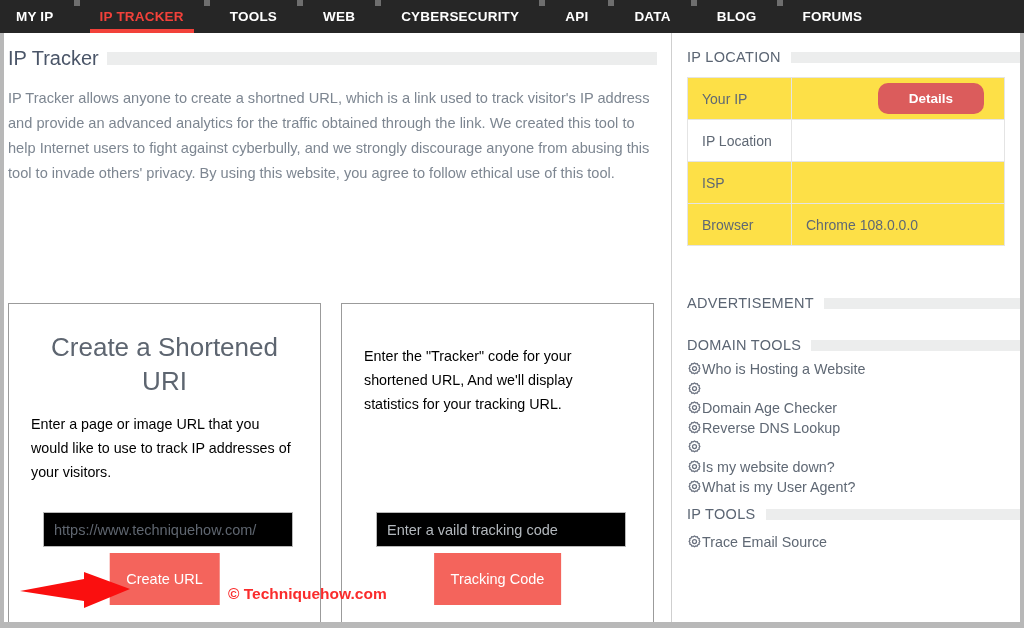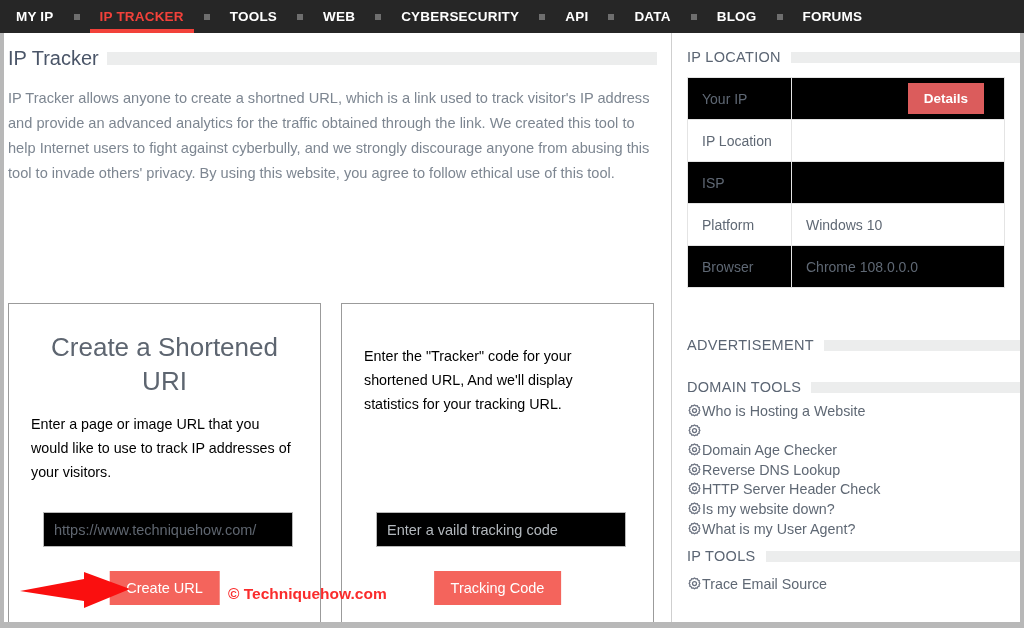--- a/index.html
+++ b/index.html
@@ -13,21 +13,21 @@
     position: absolute; left: 0; top: 0;
     width: 1024px; height: 628px;
     background: #b8b8b8;
     padding: 0 4px 6px 4px;
   }
   
   .navbar {
     position: absolute; left: 0; top: 0;
     width: 1024px; height: 33px;
     background: #262626;
-    display: flex; align-items: center;
+    display: flex; 
     padding-left: 14px;
     z-index: 5;
   }
   .nav-item {
     color: #ffffff;
     font-size: 13.5px;
     font-weight: bold;
     letter-spacing: 0.2px;
     font-family: "Liberation Sans Narrow", "Liberation Sans", sans-serif;
     padding: 0 2px;
@@ -129,21 +129,21 @@
     outline: none;
   }
   .card-input::placeholder { color: #b3b8bd; }
   .card-btn {
     position: absolute; bottom: 22px;
     left: 50%; transform: translateX(-50%);
     background: #f4645c;
     color: #fff;
     border: none;
     font-size: 14.5px;
-    padding: 9px 17px;
+    padding: 18px 17px;
     cursor: pointer;
     font-family: "Liberation Sans Narrow", "Liberation Sans", sans-serif;
     white-space: nowrap;
   }
   
   .arrow-svg {
     position: absolute; left: 18px; top: 570px;
     z-index: 20; pointer-events: none;
   }
   .watermark {
@@ -164,29 +164,29 @@
   .ip-table tr { height: 42px; }
   .ip-table td {
     border: 1px solid #e4e4e4;
     padding: 0 14px;
     font-size: 14px;
     color: #5f6874;
     font-family: "Liberation Sans Narrow", "Liberation Sans", sans-serif;
     vertical-align: middle;
   }
   .ip-table td.lbl { width: 104px; }
-  .ip-table tr.alt td { background: #000000; }
+  .ip-table tr.alt td { background: #fde047; }
   .details-btn {
     background: #db5c5c;
     color: #fff;
     border: none;
-    border-radius: 0;
+    border-radius: 10px;
     font-size: 13.5px;
     font-weight: bold;
-    padding: 8px 16px;
+    padding: 8px 31px;
     cursor: pointer;
     float: right;
     margin-right: 6px;
     font-family: "Liberation Sans Narrow", "Liberation Sans", sans-serif;
   }
   
   .tool-list { margin-top: 8px; }
   .tool-item {
     display: flex; align-items: flex-start; 
     height: 19.6px;
@@ -272,24 +272,20 @@
           </td>
         </tr>
         <tr>
           <td class="lbl">IP Location</td>
           <td></td>
         </tr>
         <tr class="alt">
           <td class="lbl">ISP</td>
           <td></td>
         </tr>
-        <tr>
-          <td class="lbl">Platform</td>
-          <td>Windows 10</td>
-        </tr>
         <tr class="alt">
           <td class="lbl">Browser</td>
           <td>Chrome 108.0.0.0</td>
         </tr>
       </tbody>
         </table>
 
       <div class="blk-adv" style="margin-top:43px;">
         <div class="side-title">
           <span>ADVERTISEMENT</span>
@@ -328,21 +324,20 @@
                 <path fill="none" stroke="#6b7280" stroke-width="2" d="M12 3.2l2 1.3 2.4-.3 1 2.2 2.2 1-.3 2.4 1.3 2-1.3 2 .3 2.4-2.2 1-1 2.2-2.4-.3-2 1.3-2-1.3-2.4.3-1-2.2-2.2-1 .3-2.4-1.3-2 1.3-2-.3-2.4 2.2-1 1-2.2 2.4.3z"></path>
                 <circle cx="12" cy="12" r="3.2" fill="none" stroke="#6b7280" stroke-width="2"></circle>
               </svg>
             <span class="label">Reverse DNS Lookup</span>
           </div>
           <div class="tool-item">
             <svg class="gear" width="15" height="15" viewBox="0 0 24 24">
                 <path fill="none" stroke="#6b7280" stroke-width="2" d="M12 3.2l2 1.3 2.4-.3 1 2.2 2.2 1-.3 2.4 1.3 2-1.3 2 .3 2.4-2.2 1-1 2.2-2.4-.3-2 1.3-2-1.3-2.4.3-1-2.2-2.2-1 .3-2.4-1.3-2 1.3-2-.3-2.4 2.2-1 1-2.2 2.4.3z"></path>
                 <circle cx="12" cy="12" r="3.2" fill="none" stroke="#6b7280" stroke-width="2"></circle>
               </svg>
-            <span class="label">HTTP Server Header Check</span>
           </div>
           <div class="tool-item">
             <svg class="gear" width="15" height="15" viewBox="0 0 24 24">
                 <path fill="none" stroke="#6b7280" stroke-width="2" d="M12 3.2l2 1.3 2.4-.3 1 2.2 2.2 1-.3 2.4 1.3 2-1.3 2 .3 2.4-2.2 1-1 2.2-2.4-.3-2 1.3-2-1.3-2.4.3-1-2.2-2.2-1 .3-2.4-1.3-2 1.3-2-.3-2.4 2.2-1 1-2.2 2.4.3z"></path>
                 <circle cx="12" cy="12" r="3.2" fill="none" stroke="#6b7280" stroke-width="2"></circle>
               </svg>
             <span class="label">Is my website down?</span>
           </div>
           <div class="tool-item">
             <svg class="gear" width="15" height="15" viewBox="0 0 24 24">

